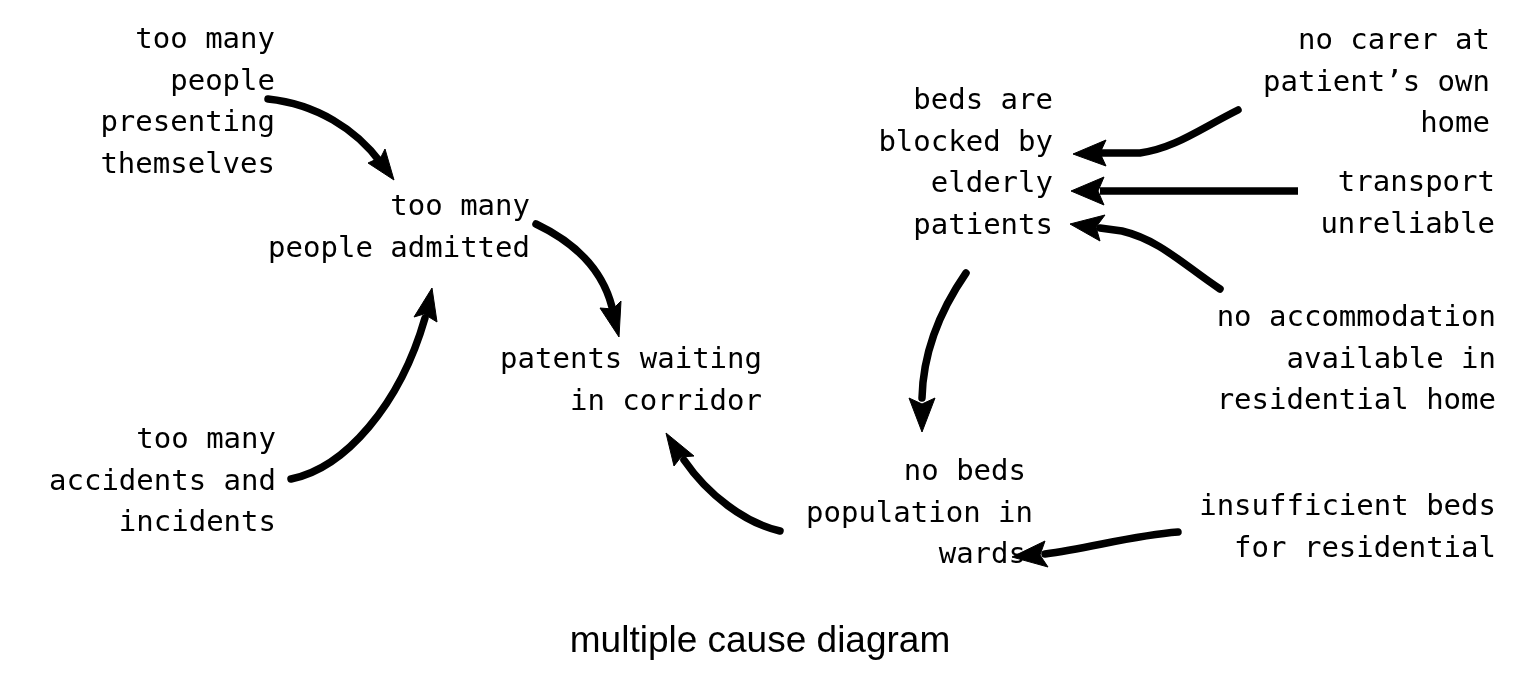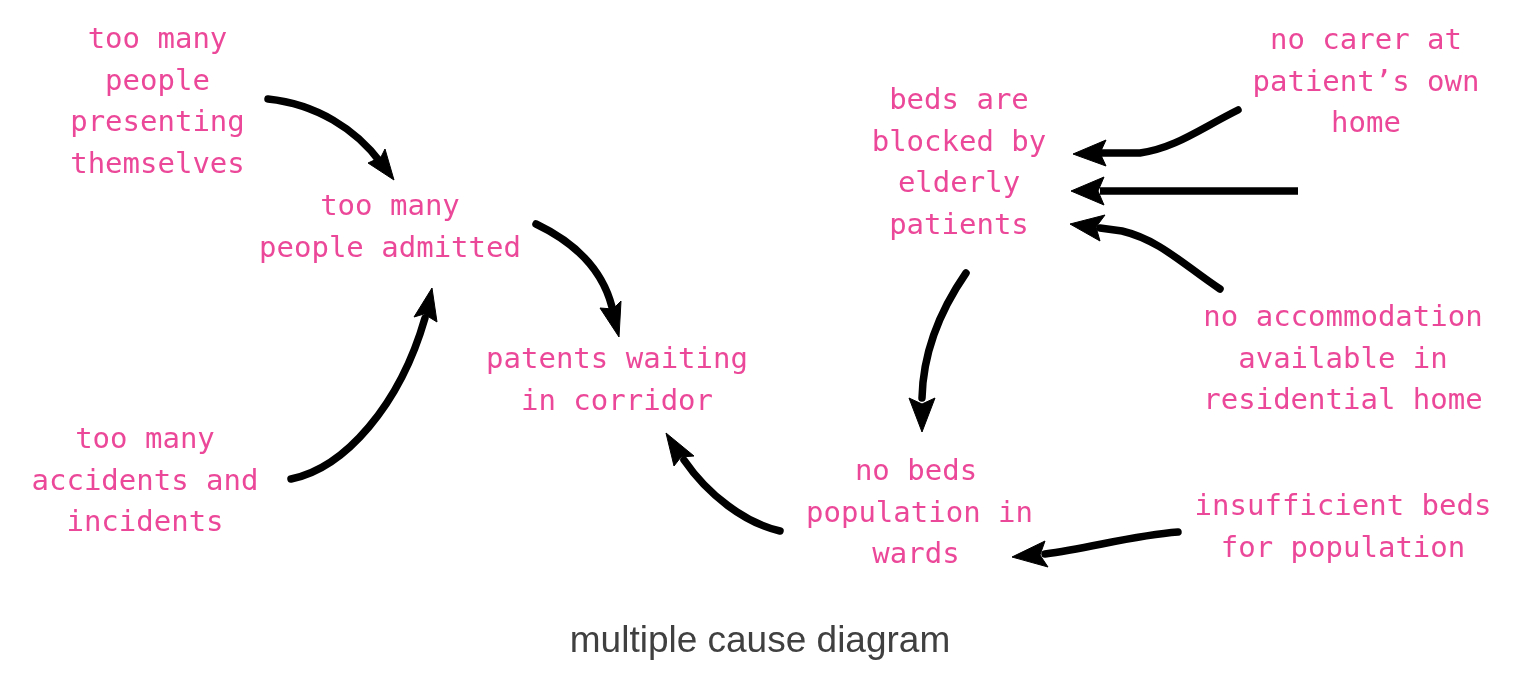--- a/index.html
+++ b/index.html
@@ -19,33 +19,33 @@
   #arrow-layer {
     position: absolute;
     left: 0;
     top: 0;
     width: 1520px;
     height: 678px;
     pointer-events: none;
   }
   .node {
     position: absolute;
-    text-align: center;
-    color: #ec4899;
+    text-align: right;
+    color: #000000;
     font-family: "DejaVu Sans Mono", "Liberation Mono", monospace;
     font-size: 29px;
     line-height: 41.5px;
     letter-spacing: 0px;
     white-space: pre;
     font-weight: 400;
   }
   .caption {
     position: absolute;
     text-align: center;
-    color: #404040;
+    color: #000000;
     font-family: "Liberation Sans", "DejaVu Sans", sans-serif;
     font-size: 37px;
     line-height: 44px;
     white-space: pre;
     font-weight: 400;
   }
 </style>
 </head>
 <body>
 
@@ -120,23 +120,25 @@
 in corridor</div>
 
   <div class="node" style="left:806px; top:450px; width:220px;">no beds
 population in
 wards</div>
 
   <div class="node" style="left:1242px; top:11px; width:248px;margin-top:8px;">no carer at
 patient’s own
 home</div>
 
+  <div class="node" style="left:1305px; top:161px; width:190px;">transport
+unreliable</div>
 
   <div class="node" style="left:1190px; top:296px; width:306px;">no accommodation
 available in
 residential home</div>
 
   <div class="node" style="left:1190px; top:485px; width:306px;">insufficient beds
-for population</div>
+for residential</div>
 
   <div class="caption" style="left:410px; top:618px; width:700px;">multiple cause diagram</div>
 
 </div>
 
 </body></html>

